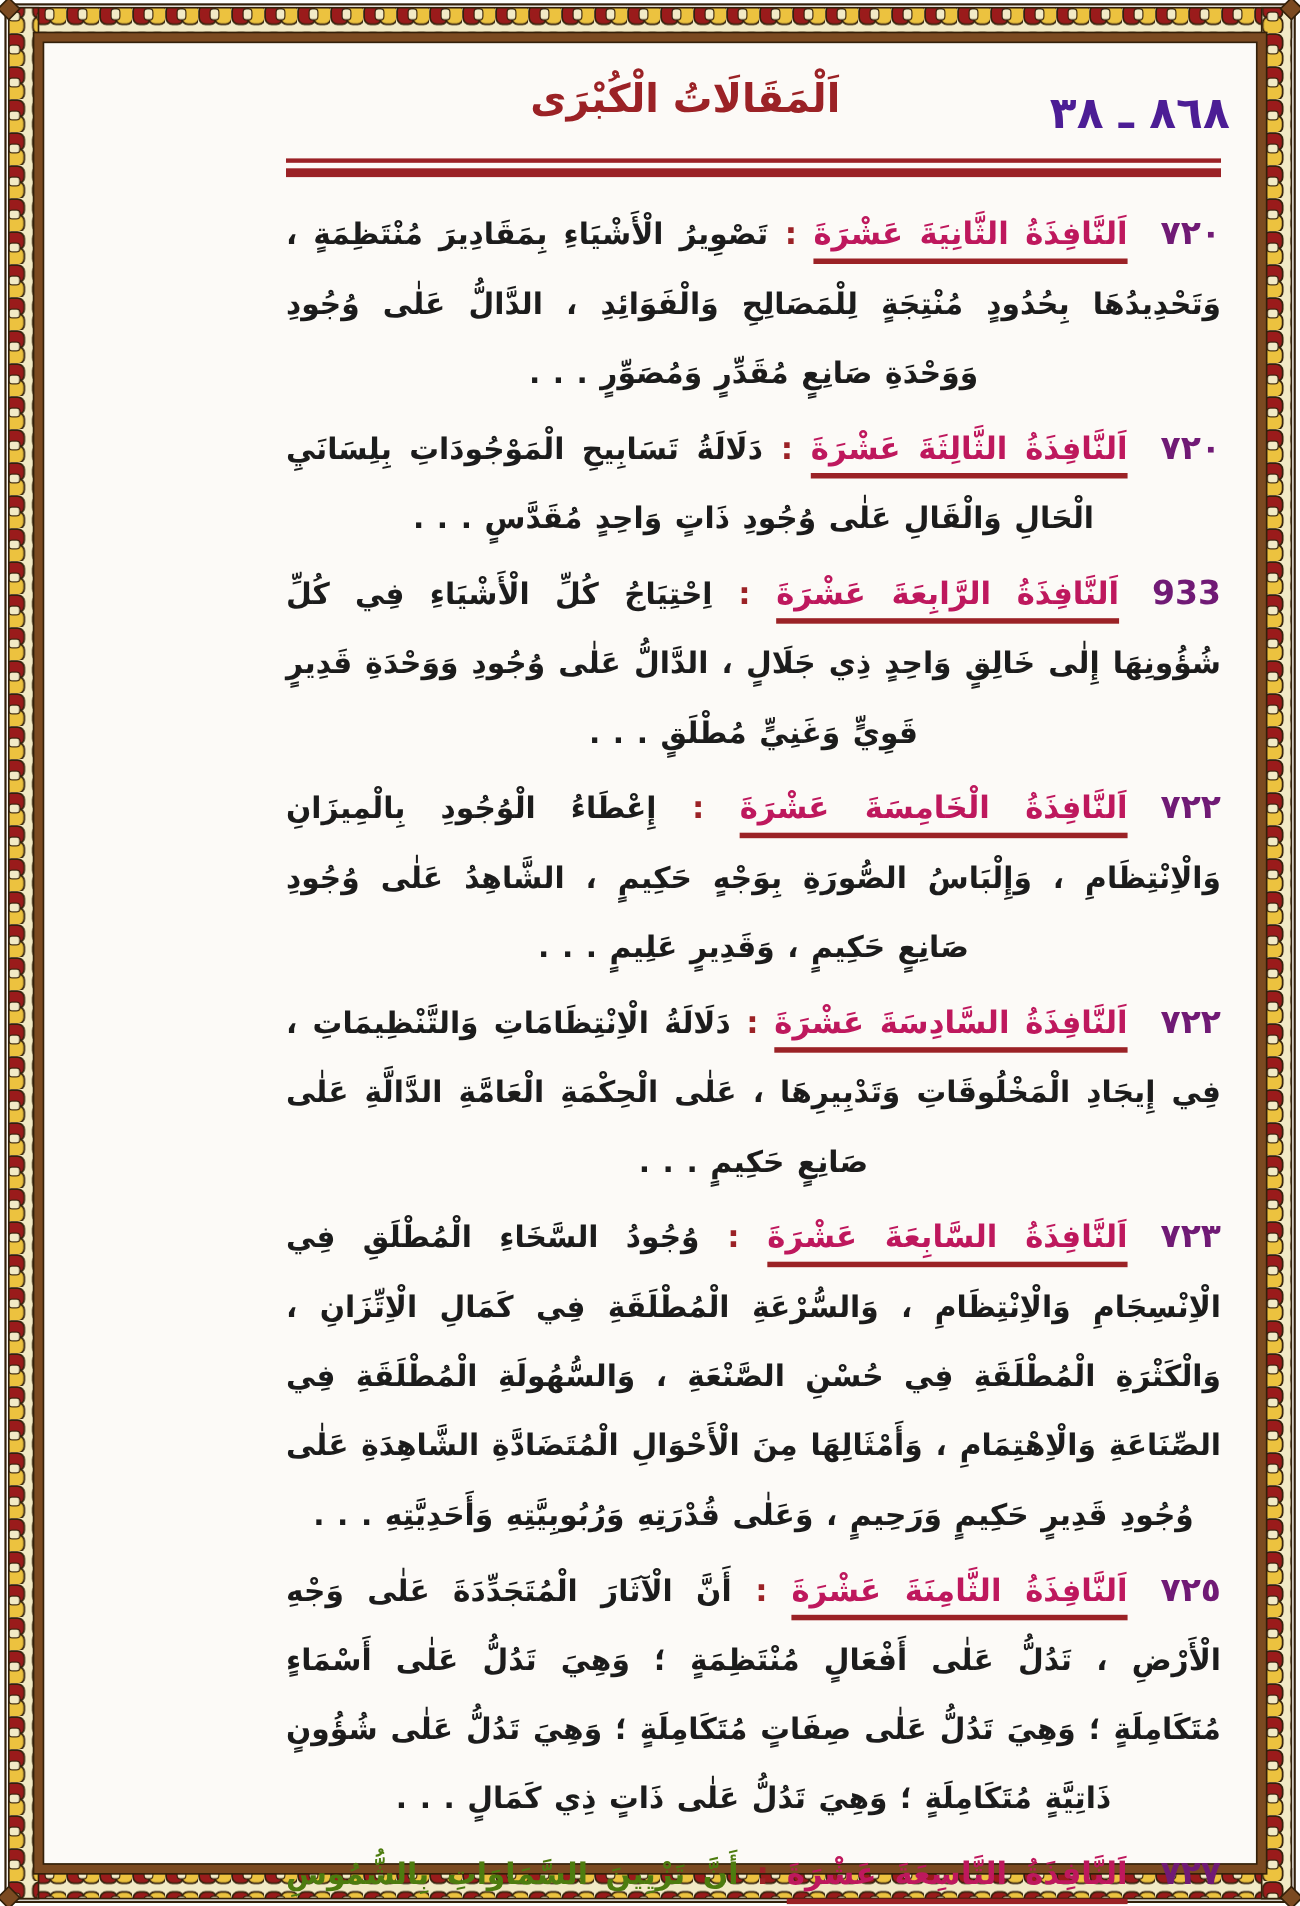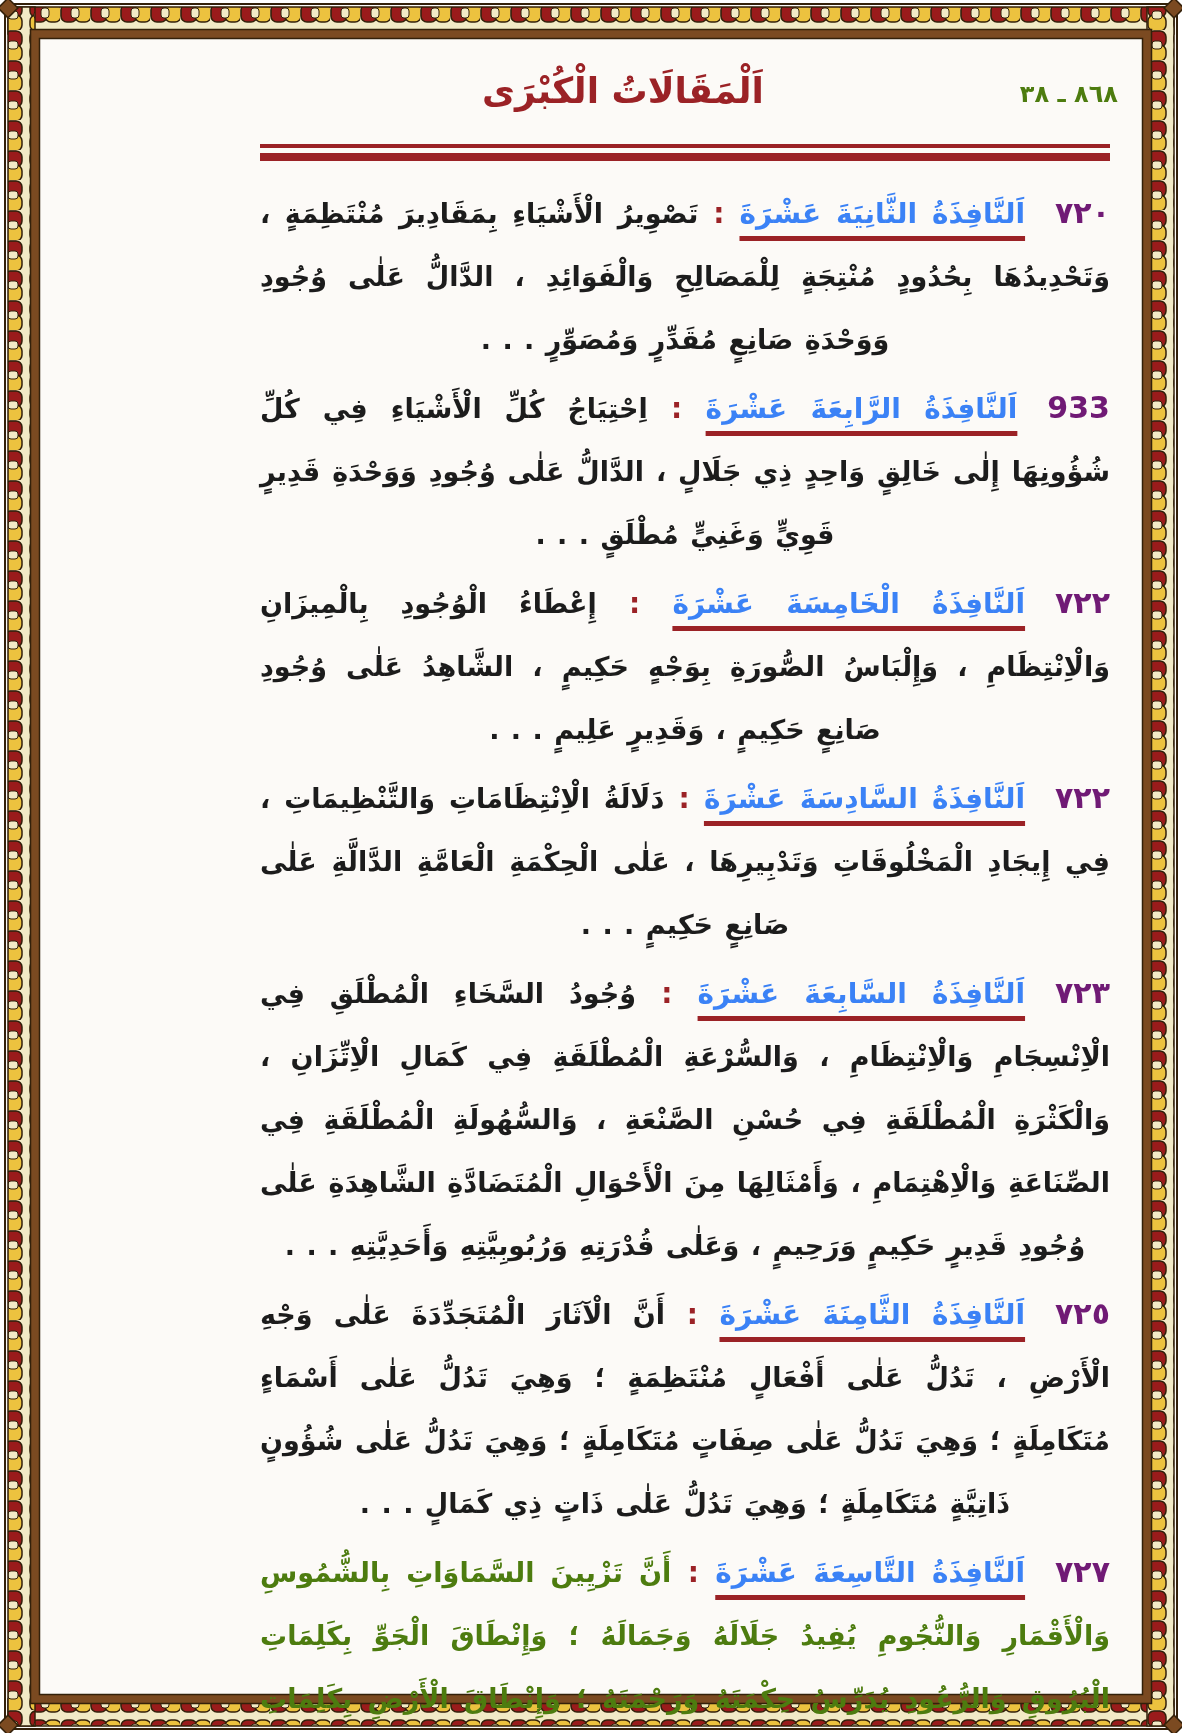--- a/index.html
+++ b/index.html
@@ -20,21 +20,21 @@
     display: block;
   }
   .content {
     position: absolute;
     top: 52px; right: 72px; left: 72px; bottom: 48px;
     color: #1c1c1c;
   }
   .hdr { position: relative; height: 92px; }
   .page-num {
     position: absolute; top: 28px; right: -8px;
-    color: #4d7c0f; font-size: 24px; font-weight: 700;
+    color: #4c1d95; font-size: 40px; font-weight: 700;
     letter-spacing: 2px;
     white-space: nowrap;
   }
   .book-title {
     position: absolute; top: 18px; right: 0; left: 0;
     text-align: center;
     transform: translateX(-62px); 
     color: #9B2226; font-size: 36px; font-weight: 700;
   }
   .double-rule {
@@ -54,21 +54,21 @@
     word-spacing: 2px;
   }
   .pnum {
     color: #701a75;
     font-size: 30px;
     letter-spacing: 3px;
     margin-inline-end: 30px;
     white-space: nowrap;
   }
   .ptitle {
-    color: #3b82f6;
+    color: #be185d;
     font-size: 28px;
     text-decoration-line: underline;
     text-decoration-color: #9B2226;
     text-decoration-thickness: 4.5px;
     text-underline-offset: 13px;
   }
   .pcolon { color: #9B2226; font-size: 28px; }
   .pbody { color: #1c1c1c; }
   .para.red .pbody { color: #4d7c0f; }
 </style>
@@ -119,20 +119,23 @@
     </div>
 
     <div class="double-rule"></div>
 
     <div class="paras">
 
       <p class="para">
         <span class="pnum">٧٢٠</span><span class="ptitle">اَلنَّافِذَةُ الثَّانِيَةَ عَشْرَةَ</span><span class="pcolon"> : </span><span class="pbody">تَصْوِيرُ الْأَشْيَاءِ بِمَقَادِيرَ مُنْتَظِمَةٍ ، وَتَحْدِيدُهَا بِحُدُودٍ مُنْتِجَةٍ لِلْمَصَالِحِ وَالْفَوَائِدِ ، الدَّالُّ عَلٰى وُجُودِ وَوَحْدَةِ صَانِعٍ مُقَدِّرٍ وَمُصَوِّرٍ . . .</span>
       </p>
 
+      <p class="para">
+        <span class="pnum">٧٢٠</span><span class="ptitle">اَلنَّافِذَةُ الثَّالِثَةَ عَشْرَةَ</span><span class="pcolon"> : </span><span class="pbody">دَلَالَةُ تَسَابِيحِ الْمَوْجُودَاتِ بِلِسَانَيِ الْحَالِ وَالْقَالِ عَلٰى وُجُودِ ذَاتٍ وَاحِدٍ مُقَدَّسٍ . . .</span>
+      </p>
 
       <p class="para">
         <span class="pnum">933</span><span class="ptitle">اَلنَّافِذَةُ الرَّابِعَةَ عَشْرَةَ</span><span class="pcolon"> : </span><span class="pbody">اِحْتِيَاجُ كُلِّ الْأَشْيَاءِ فِي كُلِّ شُؤُونِهَا إِلٰى خَالِقٍ وَاحِدٍ ذِي جَلَالٍ ، الدَّالُّ عَلٰى وُجُودِ وَوَحْدَةِ قَدِيرٍ قَوِيٍّ وَغَنِيٍّ مُطْلَقٍ . . .</span>
       </p>
 
       <p class="para">
         <span class="pnum">٧٢٢</span><span class="ptitle">اَلنَّافِذَةُ الْخَامِسَةَ عَشْرَةَ</span><span class="pcolon"> : </span><span class="pbody">إِعْطَاءُ الْوُجُودِ بِالْمِيزَانِ وَالْاِنْتِظَامِ ، وَإِلْبَاسُ الصُّورَةِ بِوَجْهٍ حَكِيمٍ ، الشَّاهِدُ عَلٰى وُجُودِ صَانِعٍ حَكِيمٍ ، وَقَدِيرٍ عَلِيمٍ . . .</span>
       </p>
 
       <p class="para">

